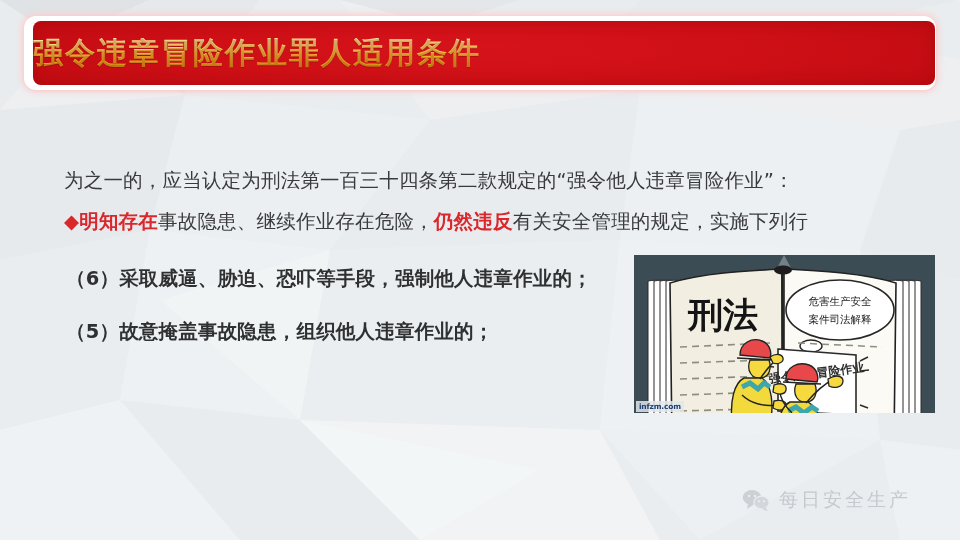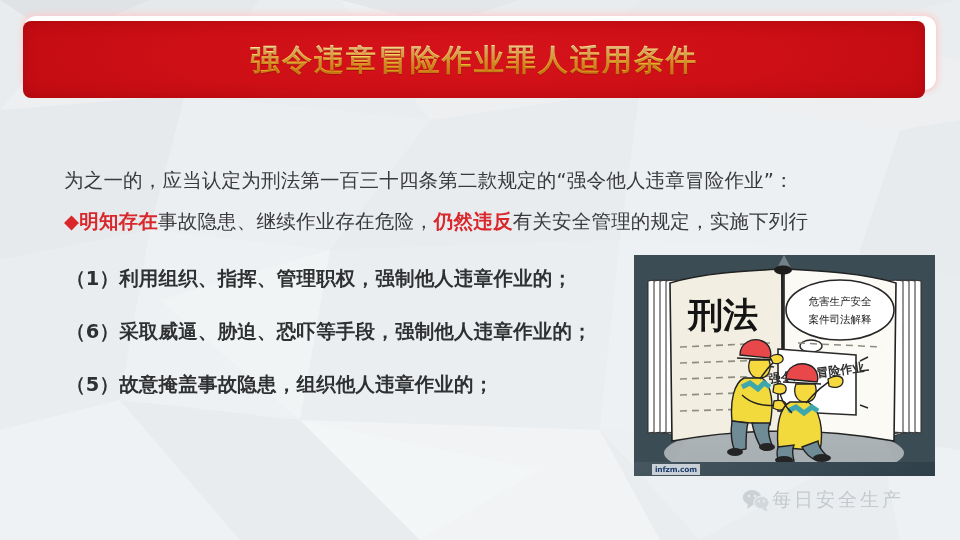--- a/index.html
+++ b/index.html
@@ -31,31 +31,31 @@
     top: 16px;
     width: 912px;
     height: 74px;
     border-radius: 12px;
     background: #ffffff;
     box-shadow: 0 0 6px 2px rgba(255, 205, 205, 0.95),
                 0 1px 3px rgba(120, 0, 0, 0.10);
   }
   .title-banner {
     position: absolute;
-    left: 23px;
+    left: 33px;
     top: 21px;
     width: 902px;
-    height: 77px;
+    height: 64px;
     border-radius: 8px;
     background:
       radial-gradient(ellipse 70% 120% at 50% 45%, #d6131a 0%, #ce0f16 45%, #bc0a10 100%);
     box-shadow: inset 0 0 14px rgba(110, 0, 0, 0.28);
     display: flex;
     align-items: center;
-    justify-content: center;
+    justify-content: flex-start;
   }
   .title-text {
     font-size: 30px;
     font-weight: bold;
     letter-spacing: 2px;
     line-height: 1;
     background: linear-gradient(to bottom, #ffe9a0 0%, #ffd866 28%, #f5b92e 62%, #e09a14 100%);
     -webkit-background-clip: text;
     background-clip: text;
     -webkit-text-fill-color: transparent;
@@ -100,48 +100,48 @@
     white-space: nowrap;
     letter-spacing: 0.2px;
   }
 
   
   .illus {
     position: absolute;
     left: 634px;
     top: 255px;
     width: 301px;
-    height: 221px;
+    height: 158px;
     background: linear-gradient(150deg, #6d7d84 0%, #4c5d66 40%, #2f3f49 100%);
     overflow: hidden;
     text-decoration: underline;
   }
   .illus svg { display: block; }
   .infzm-badge {
     position: absolute;
-    left: 18px;
+    left: 2px;
     bottom: 1px;
     font-size: 7.5px;
     font-weight: bold;
     color: #1d3e6e;
     background: rgba(225, 230, 235, 0.85);
     padding: 1px 3px;
     letter-spacing: -0.2px;
     font-family: "DejaVu Sans", "Liberation Sans", sans-serif;
     text-align: right;
   }
 
   
   .watermark {
     position: absolute;
     left: 742px;
     top: 487px;
     display: flex;
     align-items: center;
-    gap: 2px;
+    gap: 9px;
     opacity: 0.58;
   }
   .wm-text {
     font-size: 19px;
     color: #a9b0b6;
     letter-spacing: 3px;
     white-space: nowrap;
   }
 </style>
 </head>
@@ -183,21 +183,20 @@
   <div class="title-banner">
     <span class="title-text">强令违章冒险作业罪人适用条件</span>
   </div>
 
   <div class="body-para">
     <div class="para-line">为之一的，应当认定为刑法第一百三十四条第二款规定的“强令他人违章冒险作业”：</div>
     <div class="para-line"><span class="diamond">◆</span><span class="hl-red">明知存在</span><span>事故隐患、继续作业存在危险，</span><span class="hl-red">仍然违反</span><span>有关安全管理的规定，实施下列行</span></div>
   </div>
 
   <div class="items">
-    <div class="item">（1）利用组织、指挥、管理职权，强制他人违章作业的；</div>
     <div class="item">（6）采取威逼、胁迫、恐吓等手段，强制他人违章作业的；</div>
     <div class="item">（5）故意掩盖事故隐患，组织他人违章作业的；</div>
   </div>
 
   <div class="illus">
     <svg width="301" height="207" viewBox="0 0 301 207">
       <defs>
         <linearGradient id="spot" x1="0.5" y1="0" x2="0.5" y2="1">
           <stop offset="0%" stop-color="#ffffff" stop-opacity="0.30"></stop>
           <stop offset="100%" stop-color="#ffffff" stop-opacity="0.02"></stop>

